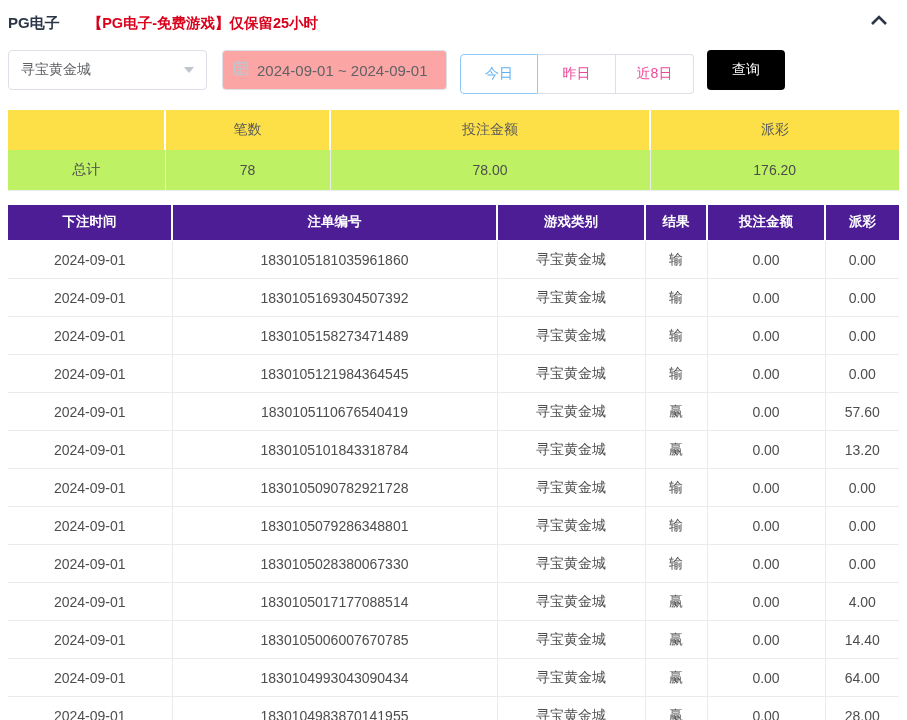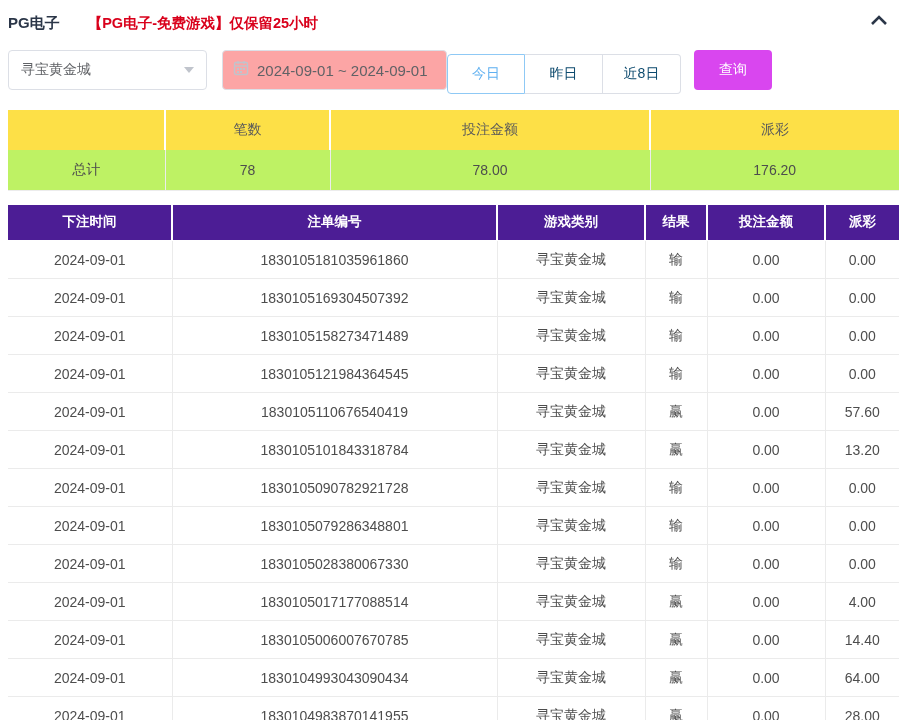--- a/index.html
+++ b/index.html
@@ -16,27 +16,27 @@
   
   .filter-row { display: flex; align-items: center; margin-top: 14px; height: 40px; }
   .select-box { width: 199px; height: 40px; border: 1px solid #dcdfe6; border-radius: 4px;
     display: flex; align-items: center; padding: 0 12px; cursor: pointer; background: #fff; }
   .select-value { font-size: 14px; color: #606266; flex: 1; }
   .caret-down { width: 0; height: 0; border-left: 5px solid transparent; border-right: 5px solid transparent;
     border-top: 6px solid #c0c4cc; }
   .date-box { margin-left: 15px; width: 225px; height: 40px; border: 1px solid #dcdfe6; border-radius: 4px;
     display: flex; align-items: center; padding: 0 10px; cursor: pointer; background: #fca5a5; }
   .date-text { font-size: 15px; color: #606266; margin-left: 8px; white-space: nowrap; }
-  .btn-group { display: flex; height: 32px; }
+  .btn-group { display: flex; margin-left: 13px; height: 32px; }
   .q-btn { width: 78px; height: 40px; background: #fff; border: 1px solid #dcdfe6; border-left-width: 0;
-    font-size: 14px; color: #0c4a6e; cursor: pointer; font-family: inherit; }
+    font-size: 14px; color: #ec4899; cursor: pointer; font-family: inherit; }
   .q-btn:first-child { border-left-width: 1px; border-radius: 4px 0 0 4px; }
   .q-btn:last-child { border-radius: 0 4px 4px 0; }
   .q-btn.active { border: 1px solid #8fc9f5; color: #5fb0f1; position: relative; z-index: 1; }
-  .search-btn { margin-left: 13px; width: 78px; height: 40px; background: #d946ef; border: none;
+  .search-btn { margin-left: 13px; width: 78px; height: 40px; background: #000000; border: none;
     border-radius: 4px; color: #fff; font-size: 14px; cursor: pointer; font-family: inherit; }
 
   
   table { border-collapse: collapse; table-layout: fixed; width: 891px; }
   td, th { overflow: hidden; white-space: nowrap; text-align: center; }
 
   
   .summary-wrap { margin-top: 20px; }
   .summary-table th { background: #fde047; height: 40px; font-size: 14px; font-weight: normal;
     color: #5a5a5a; border-right: 2px solid #fff; }

